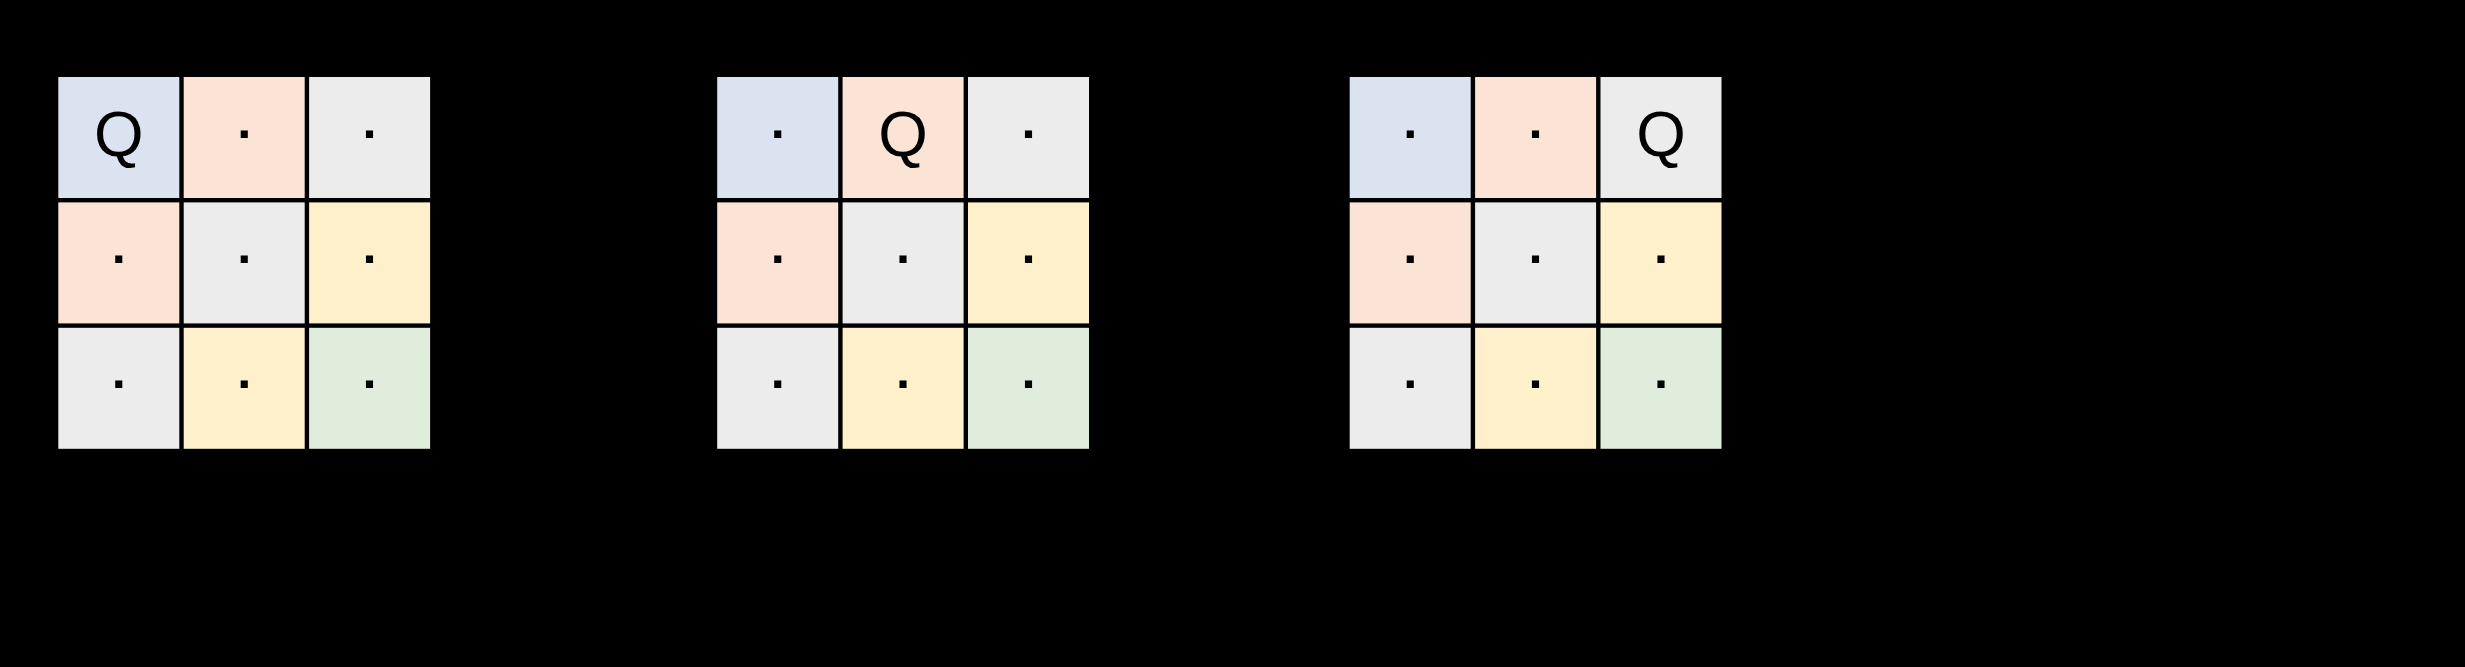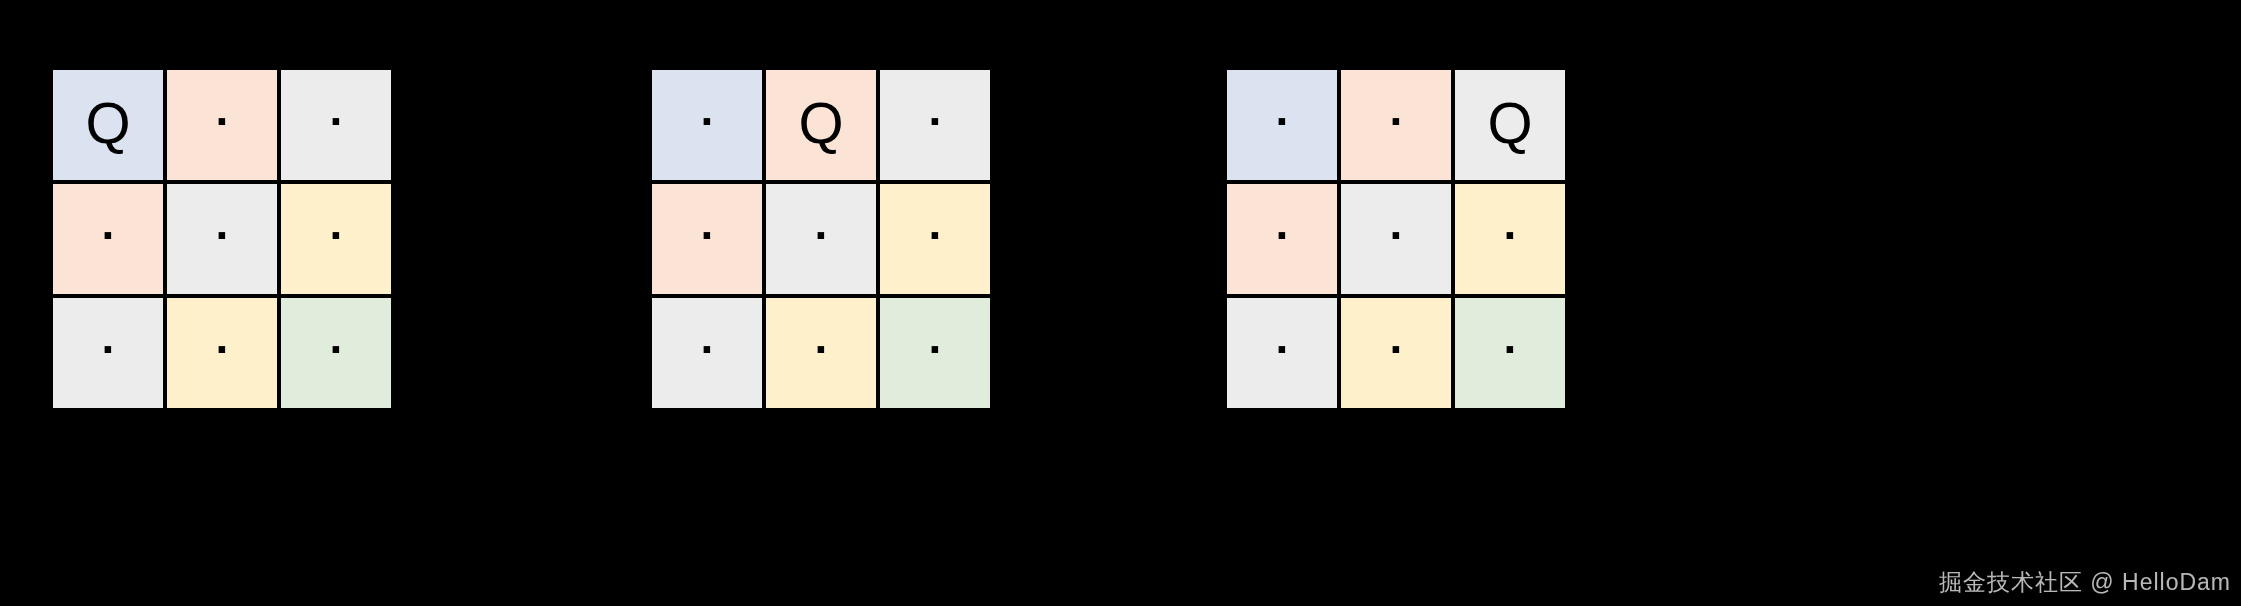--- a/index.html
+++ b/index.html
@@ -172,15 +172,14 @@
         <span class="cell-mark empty">.</span>
       </div>
       <div class="cell c-yellow">
         <span class="cell-mark empty">.</span>
       </div>
       <div class="cell c-green">
         <span class="cell-mark empty">.</span>
       </div>
     </div>
 
-  <div id="watermark">掘金技术社区 @ HelloDam</div>
 
 </div>
 
 </body></html>

